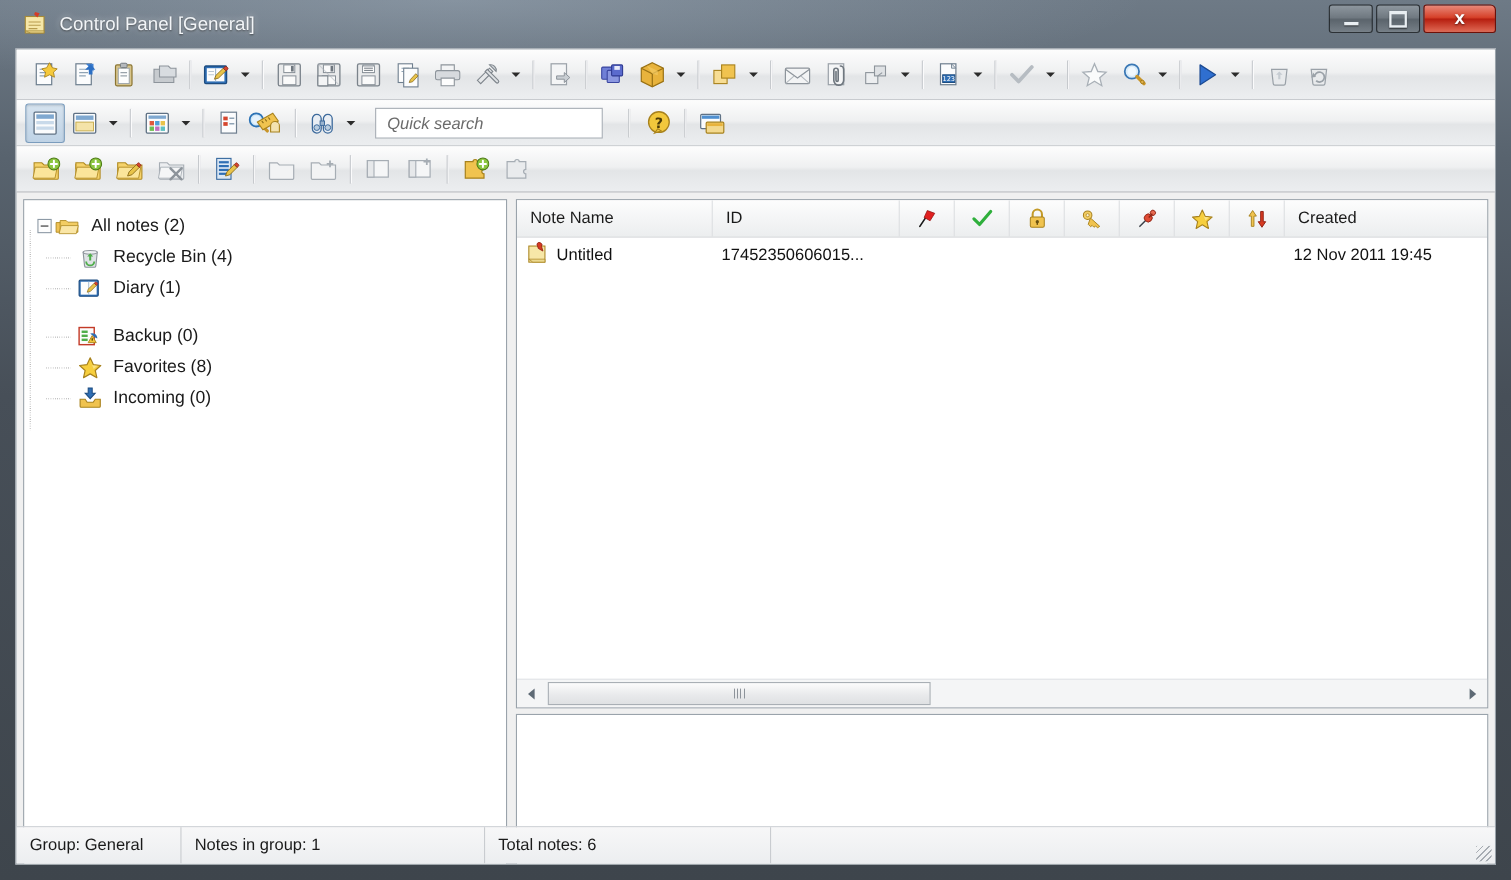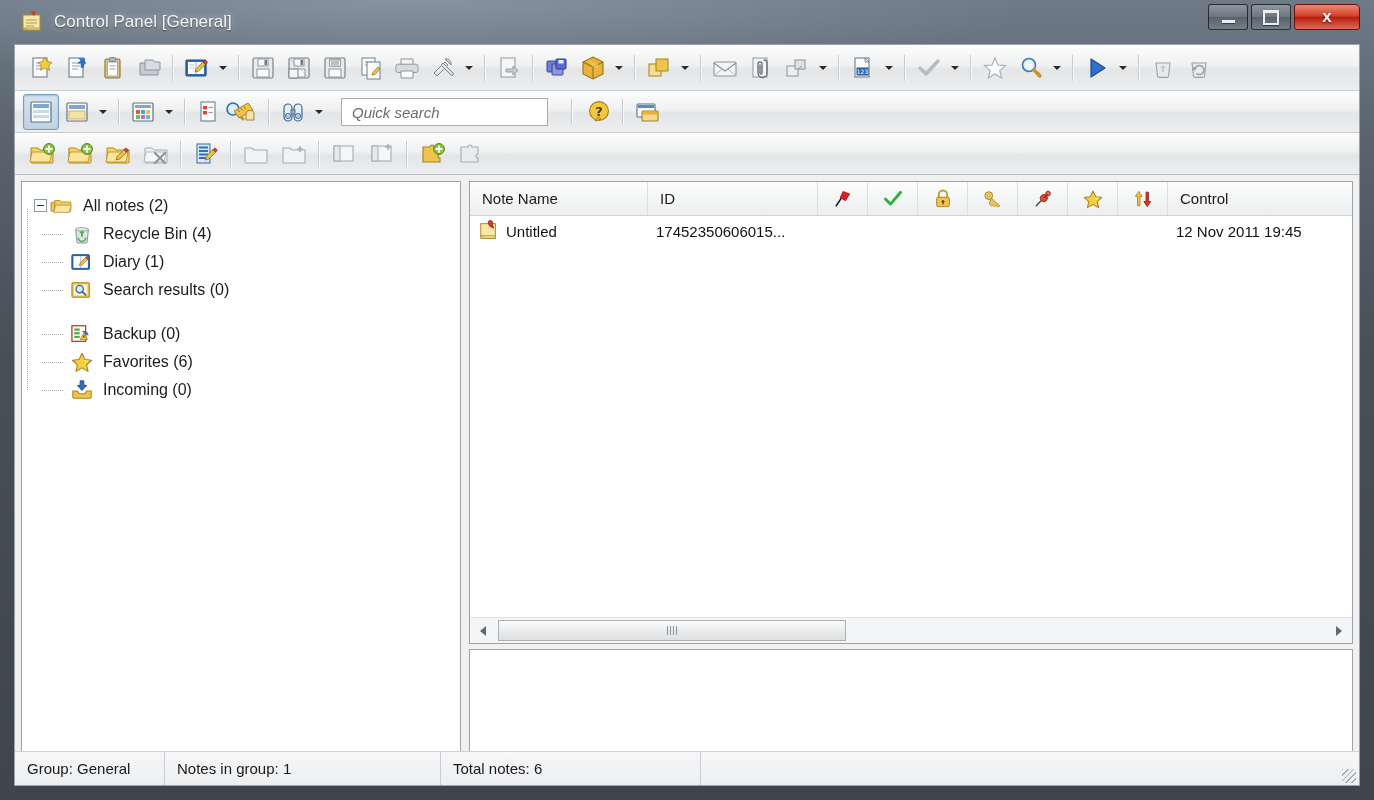--- a/index.html
+++ b/index.html
@@ -725,32 +725,20 @@
                 <svg class="ico" style="width:24px;height:22px" viewBox="0 0 26 24">
                   <rect x="2" y="4" width="19" height="16" rx="1.2" fill="#2f6fb5" stroke="#1d4c80" stroke-width="1.1"></rect>
                   <rect x="3.6" y="5.6" width="15.8" height="12.8" fill="#fdfdfd"></rect>
                   <line x1="11.5" y1="5.6" x2="11.5" y2="18.4" stroke="#a8bed3" stroke-width="1"></line>
                   <path d="M10 16 l1.1-3.1 L17 7 l2.2 2.2 -5.9 5.9z" fill="#e8c34a" stroke="#8a6a17" stroke-width=".7"></path>
                   <path d="M17 7 l2.2 2.2 1-1 a.9 .9 0 0 0 0-1.3 l-.9-.9 a.9 .9 0 0 0 -1.3 0z" fill="#d5462e" stroke="#8a2317" stroke-width=".6"></path>
                 </svg>
               </span>
               <span class="tlabel">Diary (1)</span>
             </div>
-            <div class="tnode" style="padding-left: 34px;">
-              <div class="dotline-h" style="left: 6px; top: 14px; width: 22px;"></div>
-              <span class="tico">
-                <svg class="ico" style="width:24px;height:22px" viewBox="0 0 26 24">
-                  <rect x="2" y="4" width="19" height="16" rx="1.2" fill="#f0c34f" stroke="#a8821d" stroke-width="1.1"></rect>
-                  <rect x="4" y="6" width="15" height="12" fill="#fdf3d6"></rect>
-                  <circle cx="10.5" cy="11" r="4" fill="#dceaf6" stroke="#36689e" stroke-width="1.4"></circle>
-                  <line x1="13.4" y1="14" x2="17" y2="17.4" stroke="#36689e" stroke-width="2" stroke-linecap="round"></line>
-                </svg>
-              </span>
-              <span class="tlabel">Search results (0)</span>
-            </div>
             <div class="tnode" style="padding-left: 34px; margin-top: 16px;">
               <div class="dotline-h" style="left: 6px; top: 14px; width: 22px;"></div>
               <span class="tico">
                 <svg class="ico" style="width:24px;height:22px" viewBox="0 0 26 24">
                   <rect x="2" y="3" width="15" height="17" fill="#fdfdfd" stroke="#c33a27" stroke-width="1.4"></rect>
                   <rect x="4.5" y="6" width="6" height="2.4" fill="#4fae4a"></rect>
                   <rect x="4.5" y="10" width="6" height="2.4" fill="#4fae4a"></rect>
                   <rect x="4.5" y="14" width="6" height="2.4" fill="#4fae4a"></rect>
                   <path d="M13 9 a5 5 0 0 1 7 5 l-2.6-1.4z" fill="#2f6fb5"></path>
                   <path d="M11 18 l4-7 4 7z" fill="#f2c83c" stroke="#a8821d" stroke-width=".9"></path>
@@ -760,21 +748,21 @@
               <span class="tlabel">Backup (0)</span>
             </div>
             <div class="tnode" style="padding-left: 34px;">
               <div class="dotline-h" style="left: 6px; top: 14px; width: 22px;"></div>
               <span class="tico">
                 <svg class="ico" style="width:24px;height:22px" viewBox="0 0 26 24">
                   <path d="M13 2.5 l3.2 6.8 7.3 .8 -5.5 4.9 1.6 7.2 -6.6-3.8 -6.6 3.8 1.6-7.2 -5.5-4.9 7.3-.8z" fill="#f7cf3e" stroke="#a8821d" stroke-width="1.2" stroke-linejoin="round"></path>
                   <path d="M13 5 l2.2 4.8 5 .5 -3.8 3.4" fill="#fbe694" opacity=".8"></path>
                 </svg>
               </span>
-              <span class="tlabel">Favorites (6)</span>
+              <span class="tlabel">Favorites (8)</span>
             </div>
             <div class="tnode" style="padding-left: 34px;">
               <div class="dotline-h" style="left: 6px; top: 14px; width: 22px;"></div>
               <span class="tico">
                 <svg class="ico" style="width:24px;height:22px" viewBox="0 0 26 24">
                   <path d="M3 13 h5 l2 3 h6 l2-3 h5 v7 a1 1 0 0 1 -1 1 h-18 a1 1 0 0 1 -1 -1z" fill="#f0c34f" stroke="#a8821d" stroke-width="1.1"></path>
                   <path d="M11 2 h4 v5 h3 l-5 5.5 -5-5.5 h3z" fill="#2f6fb5" stroke="#1d4c80" stroke-width="1"></path>
                 </svg>
               </span>
               <span class="tlabel">Incoming (0)</span>
@@ -845,21 +833,21 @@
               </div>
               <div class="hcell icon" style="left: 648px; width: 50px;">
                 <span>
                   <svg class="ico" style="width:22px;height:22px" viewBox="0 0 26 26">
                     <path d="M8 4 l4 6 h-2.6 v11 h-2.8 v-11 h-2.6z" fill="#f0c34f" stroke="#a8821d" stroke-width="1"></path>
                     <path d="M18 22 l-4-6 h2.6 v-11 h2.8 v11 h2.6z" fill="#d63a22" stroke="#8f1d10" stroke-width="1"></path>
                   </svg>
                 </span>
               </div>
               <div class="hcell text" style="left: 698px; width: 186px;">
-                <span>Control</span>
+                <span>Created</span>
               </div>
             </div>
           <div id="list-rows">
               <div class="lrow">
                 <div class="lcell" style="left: 8px; text-align: center;">
                   <span style="width: 22px; height: 22px; margin-right: 6px; display: block;">
                     <svg class="ico" style="width:22px;height:22px" viewBox="0 0 24 24">
                       <rect x="3" y="4" width="16" height="16" fill="#f7e7a8" stroke="#a8821d" stroke-width="1"></rect>
                       <path d="M3 17 l4 3 h12 v-3z" fill="#ecd990" stroke="#a8821d" stroke-width=".7"></path>
                       <path d="M11 2 a2.6 2.6 0 1 1 4.6 2.4 l1.4 4.6 -4.6-2.6z" fill="#d63a22" stroke="#8f1d10" stroke-width=".8"></path>

